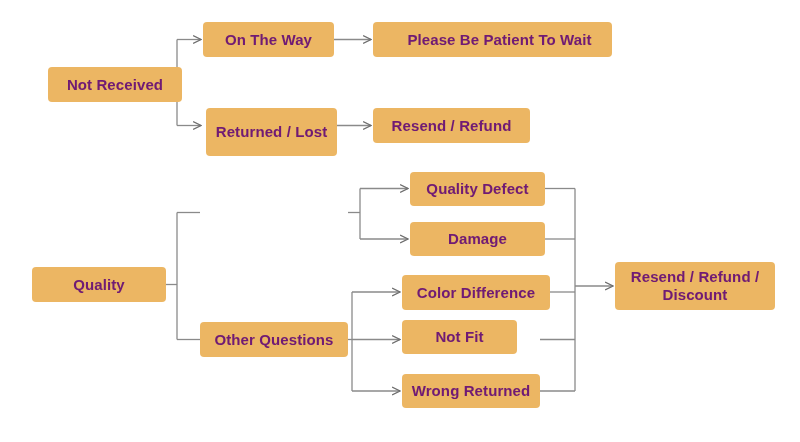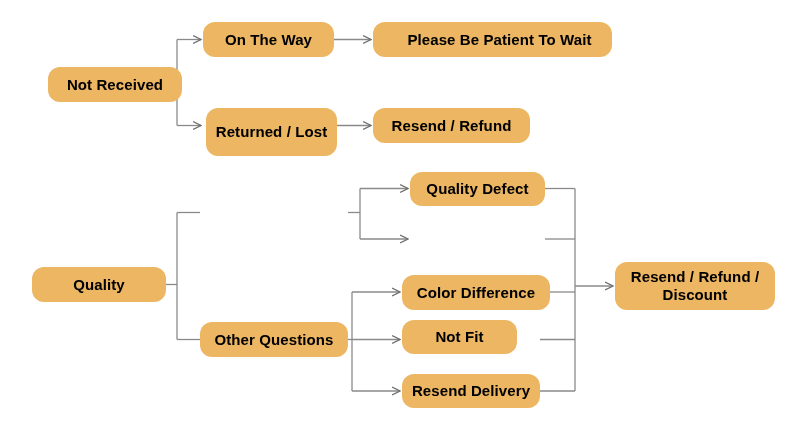--- a/index.html
+++ b/index.html
@@ -26,22 +26,22 @@
     height: 442px;
     pointer-events: none;
   }
   .node {
     position: absolute;
     box-sizing: border-box;
     display: flex;
     align-items: center;
     justify-content: center;
     text-align: center;
-    border-radius: 12px;
-    color: #000000;
+    border-radius: 4px;
+    color: #701a75;
     font-weight: bold;
     font-size: 15px;
     line-height: 1.18;
     letter-spacing: 0.1px;
     padding: 2px 6px;
     text-shadow: 0 0 1px rgba(0,0,0,0.06);
     background: #ecb663;
   }
   .node-label {
     display: block;
@@ -140,31 +140,34 @@
 
 
   <div class="node n-other">
     <span class="node-label">Other Questions</span>
   </div>
 
   <div class="node n-defect">
     <span class="node-label">Quality Defect</span>
   </div>
 
+  <div class="node n-damage">
+    <span class="node-label">Damage</span>
+  </div>
 
   <div class="node n-color">
     <span class="node-label">Color Difference</span>
   </div>
 
   <div class="node n-notfit">
     <span class="node-label">Not Fit</span>
   </div>
 
   <div class="node n-wrong">
-    <span class="node-label">Resend Delivery</span>
+    <span class="node-label">Wrong Returned</span>
   </div>
 
   <div class="node n-final">
     <span class="node-label">Resend / Refund /
 Discount</span>
   </div>
 
 </div>
 
 </body></html>

